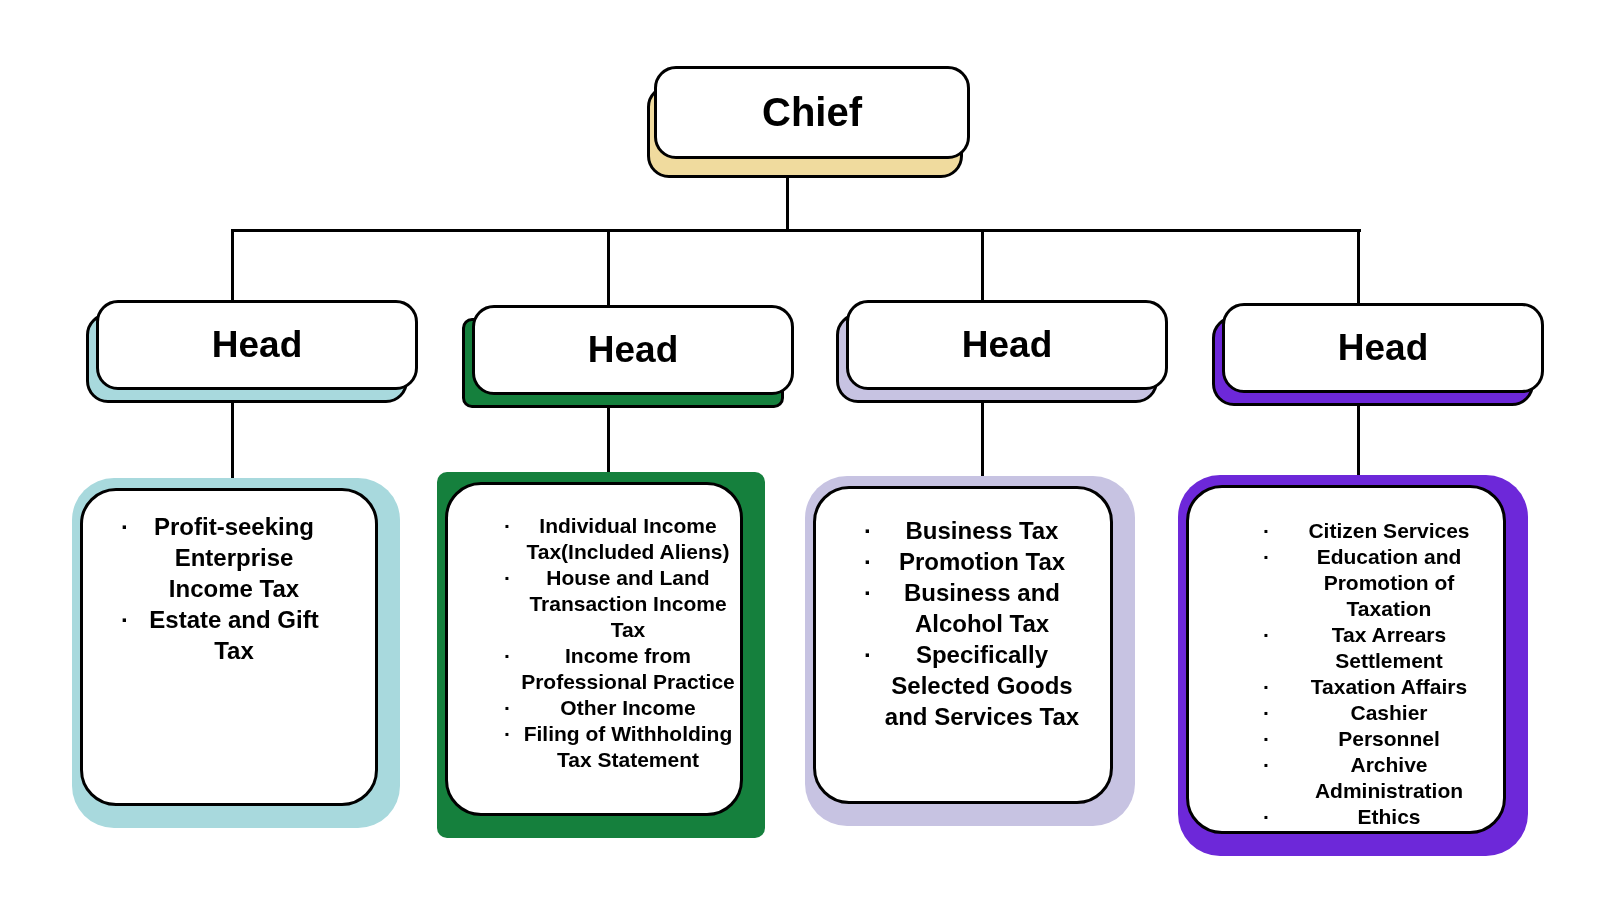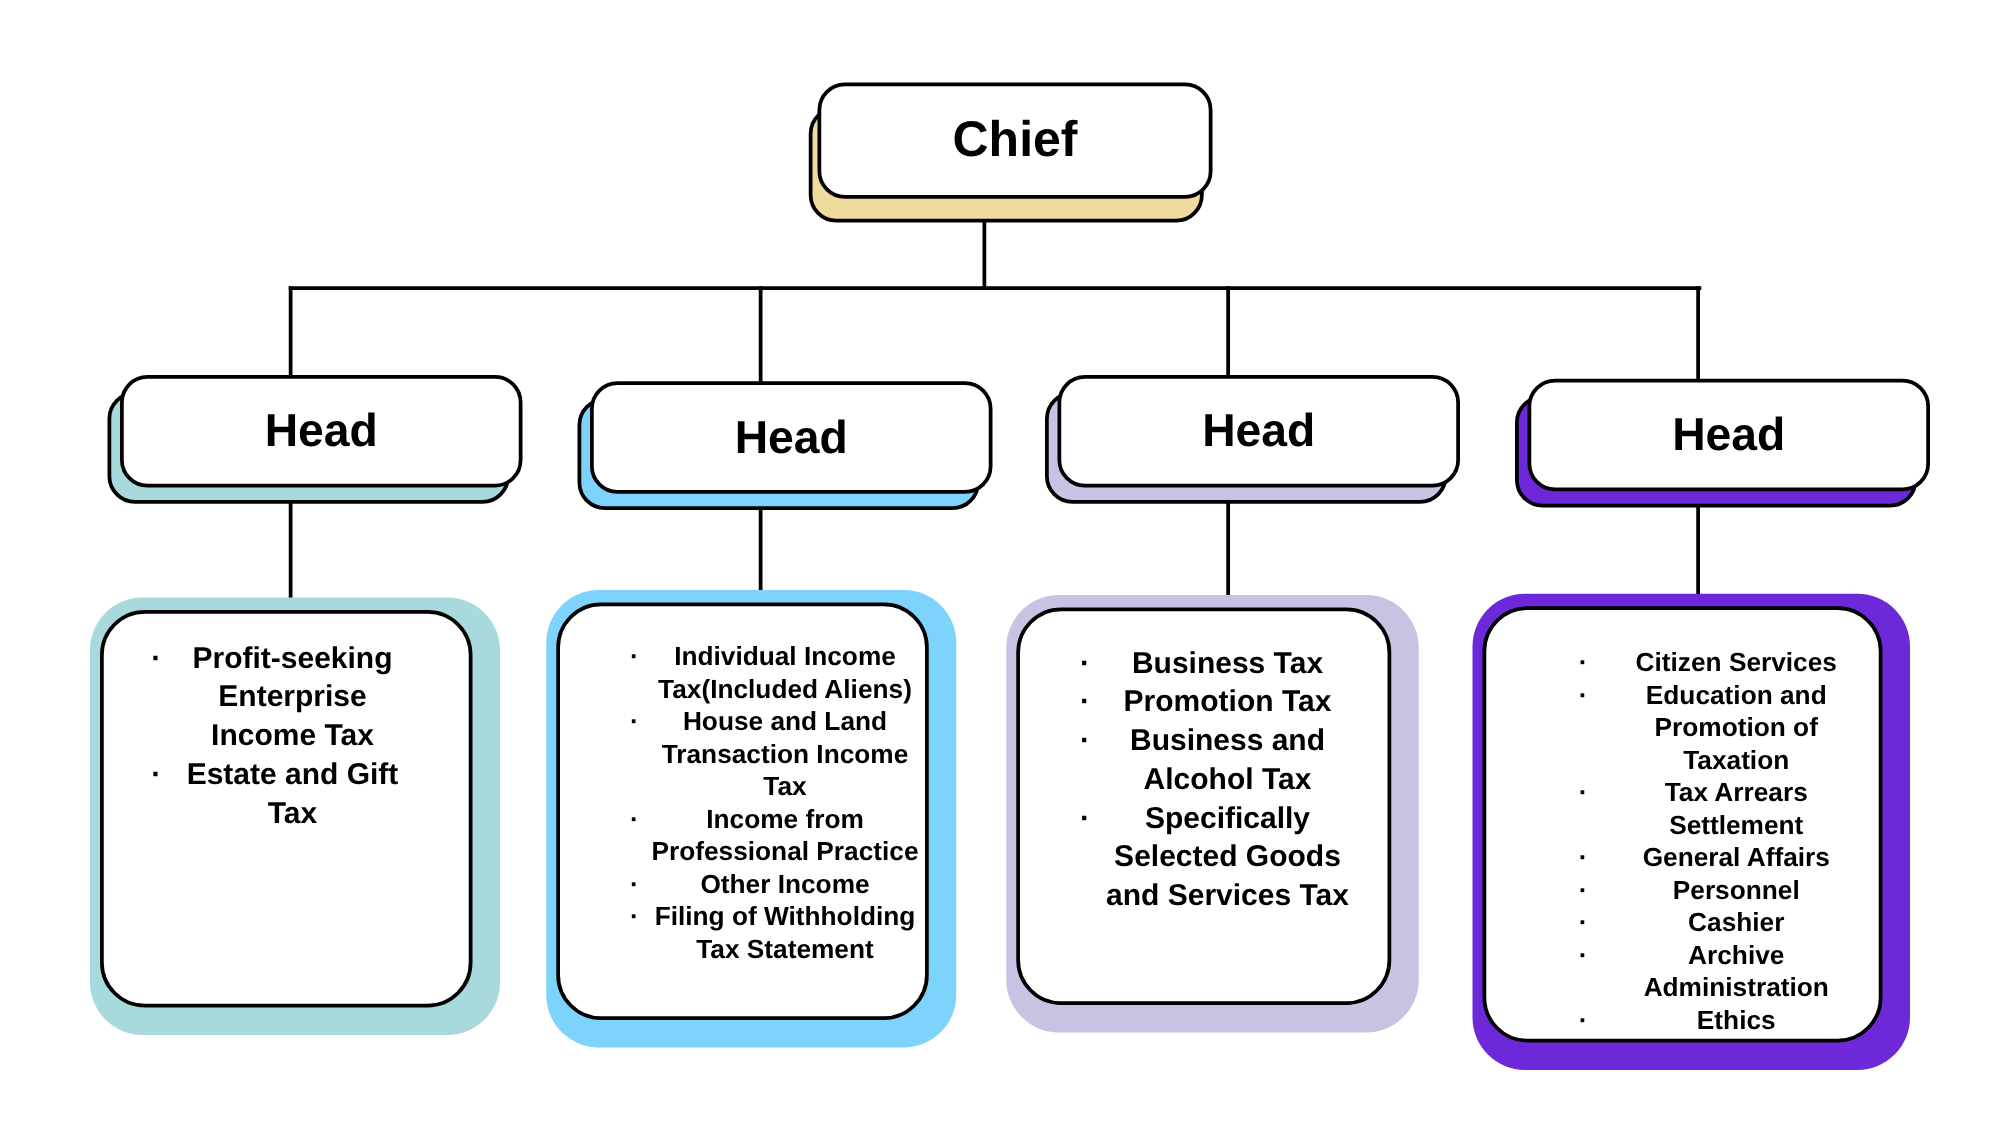--- a/index.html
+++ b/index.html
@@ -30,21 +30,21 @@
   .list-lg ul { font-size:24px; line-height:31px; }
   .list-sm ul { font-size:21px; line-height:26px; }
 
   #d1 .detail-inner { padding:20px 44px 0 38px; }
   #d2 .detail-inner { padding:28px 4px 0 56px; }
   #d3 .detail-inner { padding:26px 26px 0 48px; }
   #d4 .detail-inner { padding:30px 4px 0 74px; }
 
   .c-chief  { background:#f0db9e; }
   .c-teal   { background:#a8d9dd; }
-  .c-pink   { background:#7dd3fc; }
+  .c-pink   { background:#15803d;border-radius:10px; }
   .c-purple { background:#c7c3e2; }
   .c-green  { background:#6d28d9; }
 </style>
 </head>
 <body>
 
 <div class="canvas">
 
   <div class="line vline" style="left:786px; top:120px; height:112px;"></div>
   <div class="line hline" style="left:231px; top:229px; width:1130px;"></div>
@@ -113,22 +113,22 @@
         </ul>
     </div>
   </div>
 
   <div id="d4" class="detail-outer c-green list-sm" style="left:1178px; top:475px; width:350px; height:381px;">
     <div class="detail-inner">
       <ul>
           <li>Citizen Services</li>
           <li>Education and Promotion of Taxation</li>
           <li>Tax Arrears Settlement</li>
-          <li>General Affairs</li>
+          <li>Taxation Affairs</li>
+          <li>Cashier</li>
           <li>Personnel</li>
-          <li>Cashier</li>
           <li>Archive Administration</li>
           <li>Ethics</li>
         </ul>
     </div>
   </div>
 
 </div>
 
 </body></html>

